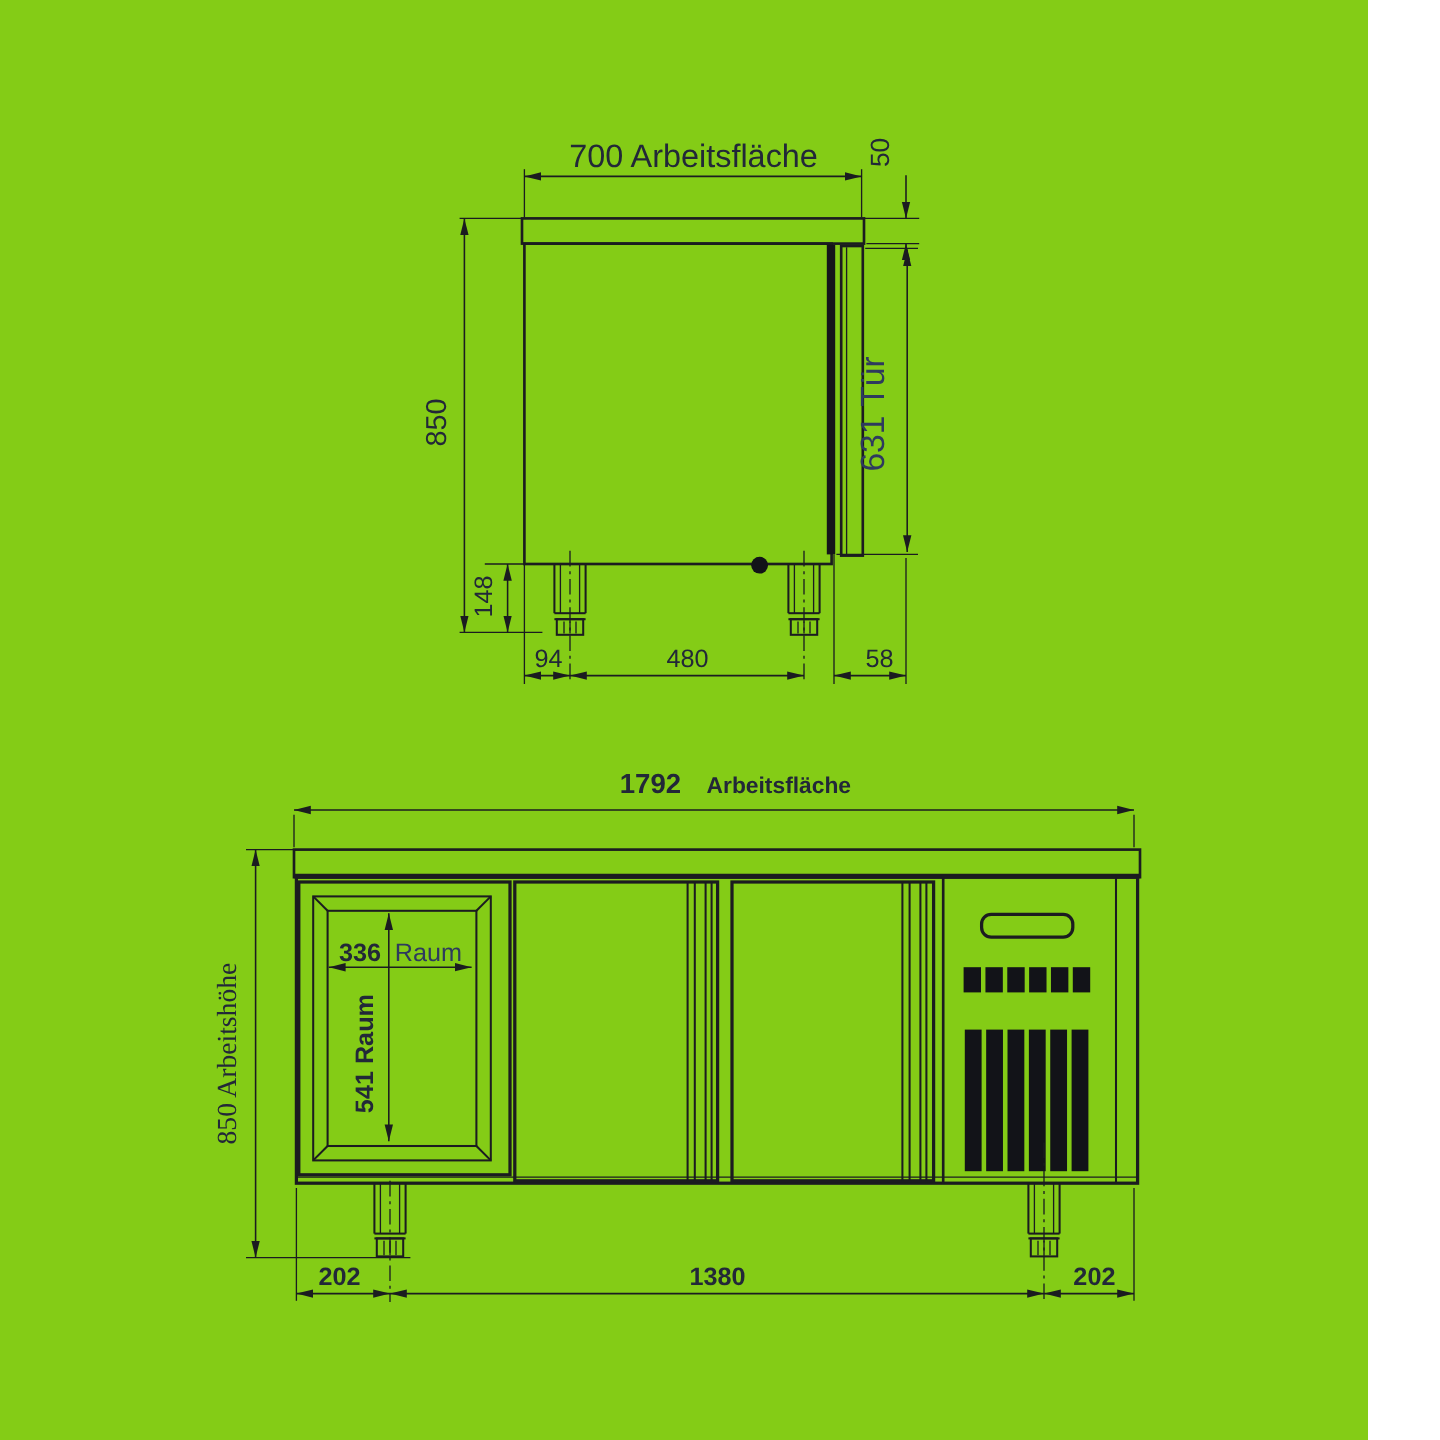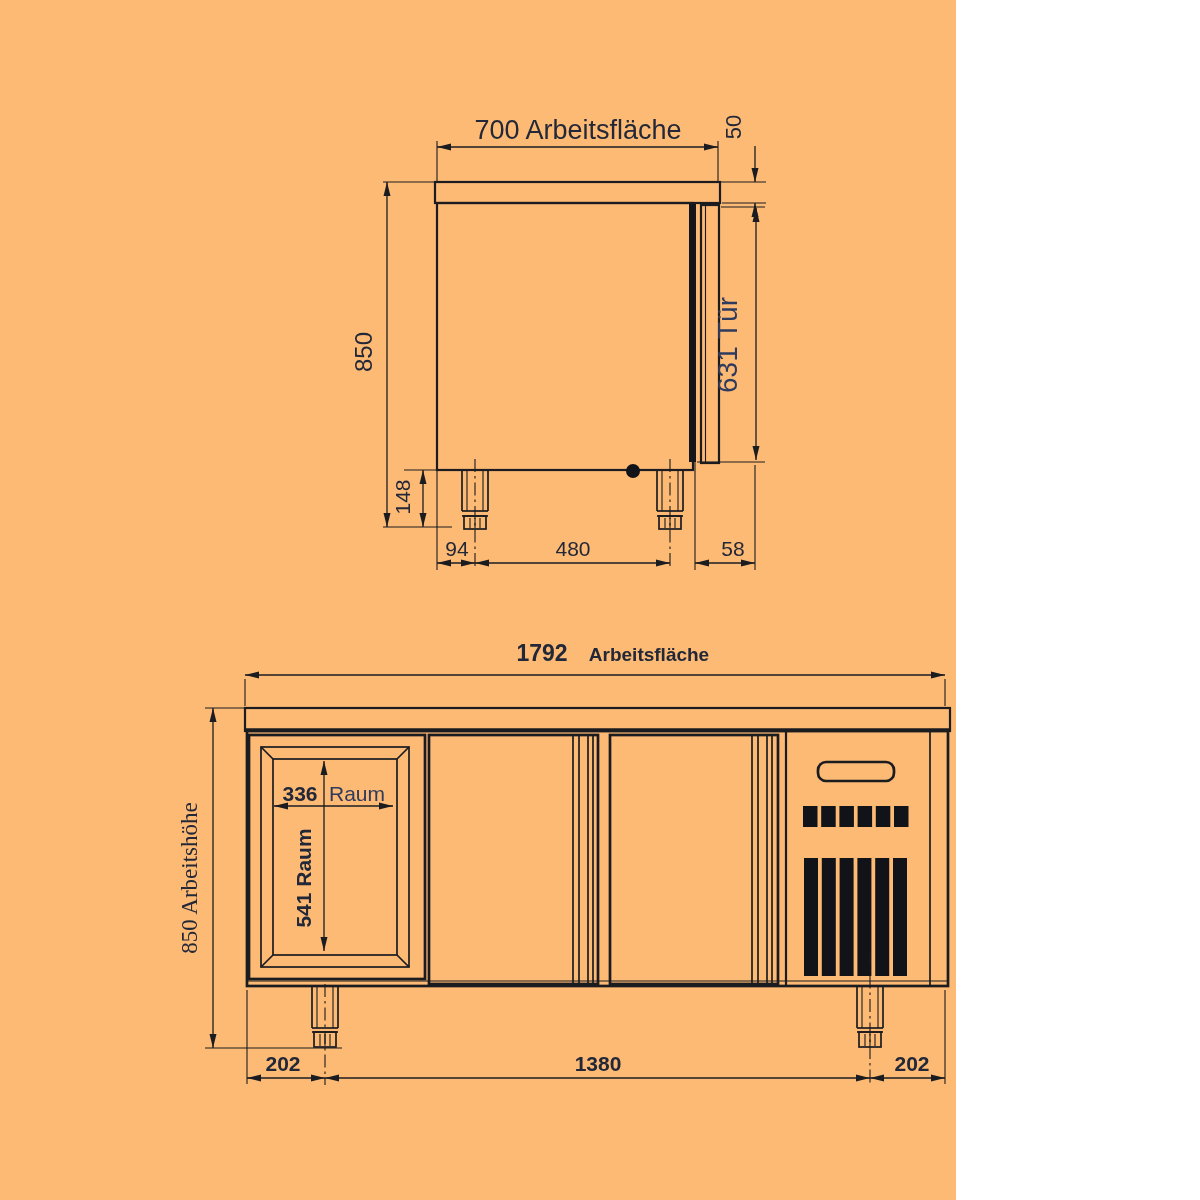--- a/index.html
+++ b/index.html
@@ -1,16 +1,16 @@
 <!DOCTYPE html>
 <html style="--line: #1b1c20; --text: #222838; --accent: #2e3a5e;"><head>
 <meta charset="utf-8">
 <style>
   html,body{margin:0;padding:0;background:#ffffff;}
-  #stage{position:relative;width:956px;height:1200px;background:#fdba74;overflow:hidden;}
+  #stage{position:relative;width:1140px;height:1200px;background:#84cc16;overflow:hidden;}
   svg{display:block}
   .ln{stroke:var(--line,#1b1c20);fill:none;stroke-linecap:butt;}
   .w1{stroke-width:1.1}
   .w15{stroke-width:1.7}
   .w2{stroke-width:2.2}
   .w25{stroke-width:2.7}
   .w3{stroke-width:3.6}
   .dim{stroke-width:1.3;marker-start:url(#arr);marker-end:url(#arr)}
   .dim1e{stroke-width:1.3;marker-end:url(#arr)}
   .dim1s{stroke-width:1.3;marker-start:url(#arr)}

